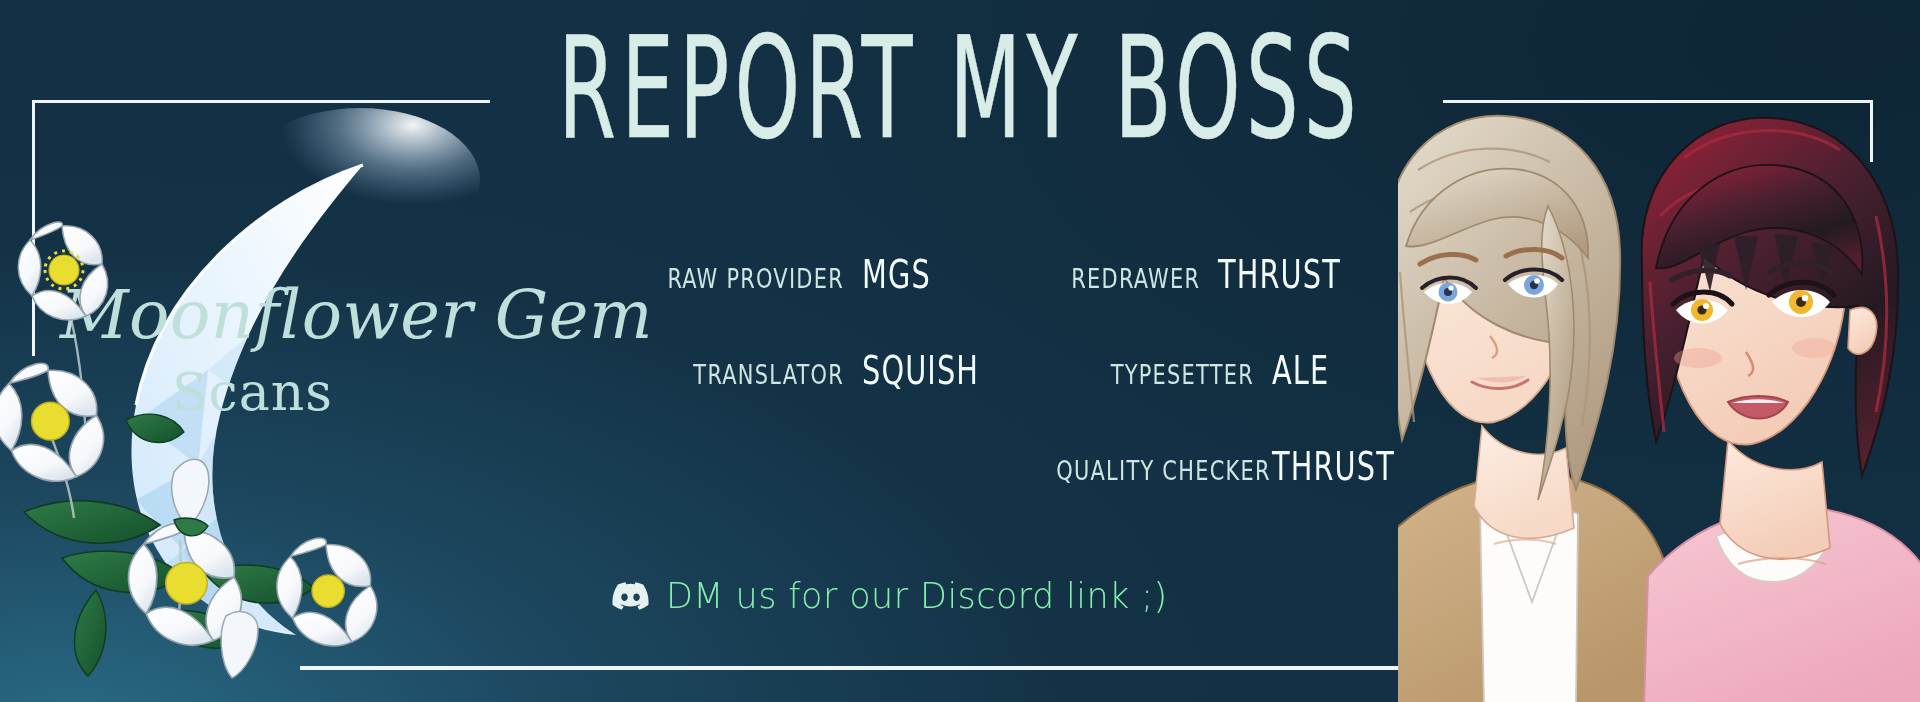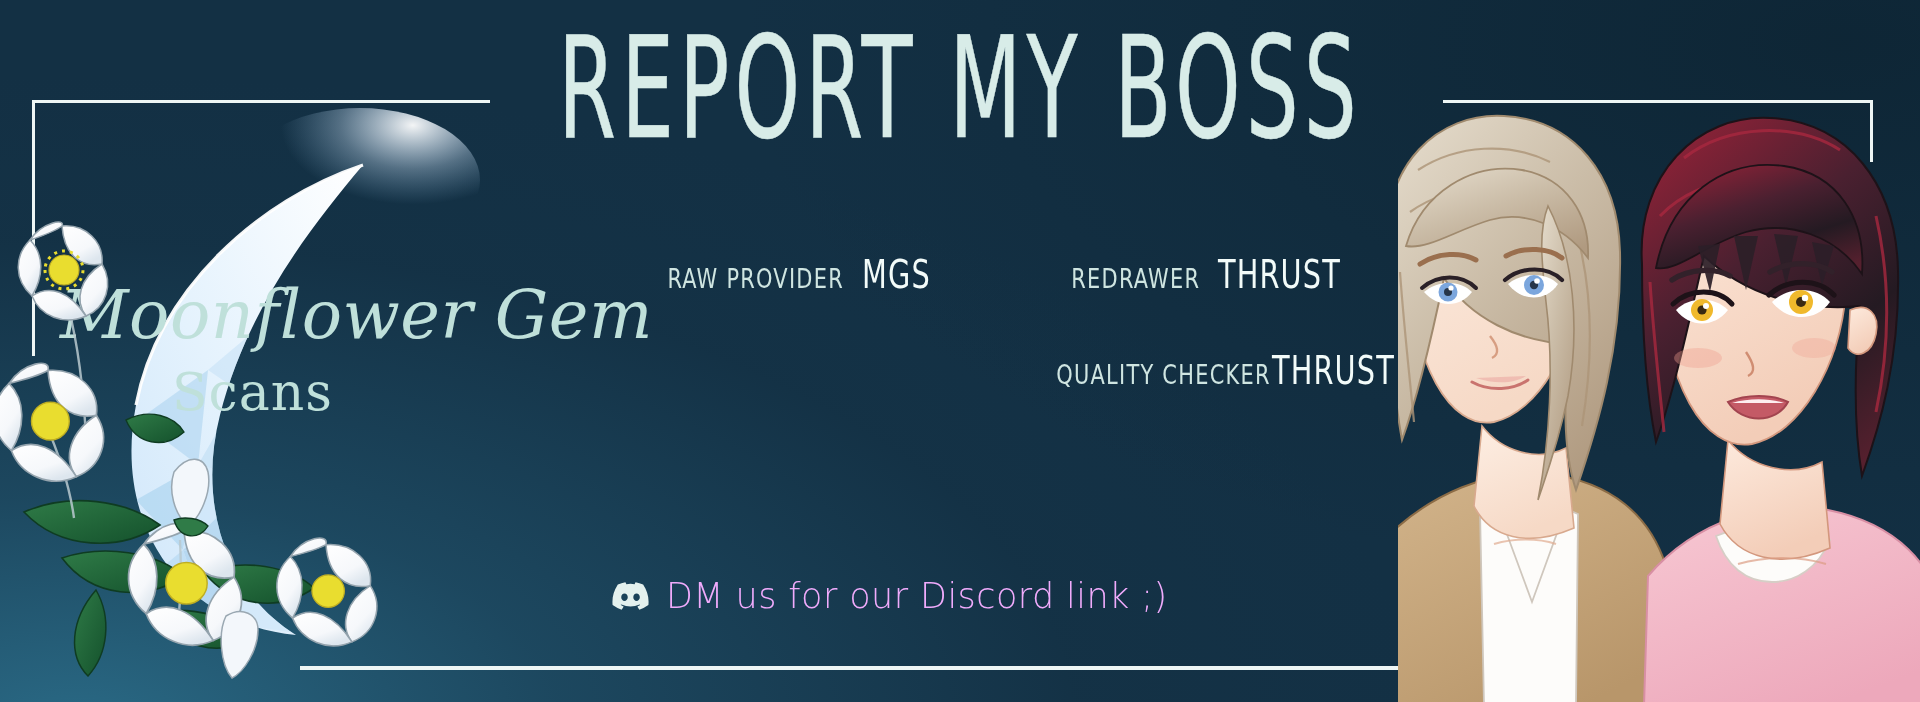--- a/index.html
+++ b/index.html
@@ -86,21 +86,21 @@
     padding-left:22px;
   }
 
   
   #discord-line {
     position:absolute; left:612px; top:576px;
     display:flex; align-items:center; gap:17px;
   }
   #discord-icon { width:37px; height:28px; display:block; flex:0 0 auto; }
   #discord-text {
-    color:#f0abfc;
+    color:#86efac;
     font-size:35px;
     font-weight:300;
     letter-spacing:.012em;
     font-family:"DejaVu Sans","Liberation Sans", sans-serif;
     white-space:nowrap;
   }
 
   
   #characters { position:absolute; left:1398px; top:96px; width:540px; height:610px; }
   #characters svg { width:100%; height:100%; display:block; }
@@ -263,26 +263,34 @@
     </svg>
   </div>
 
   <div id="credits">
     <div class="credit-cols">
       <div class="credit-col col-a">
         <div class="credit-row">
           <span class="c-label">RAW PROVIDER</span>
           <span class="c-value">MGS</span>
         </div>
+        <div class="credit-row">
+          <span class="c-label">TRANSLATOR</span>
+          <span class="c-value">SQUISH</span>
+        </div>
       </div>
 
       <div class="credit-col col-b">
         <div class="credit-row">
           <span class="c-label">REDRAWER</span>
           <span class="c-value">THRUST</span>
+        </div>
+        <div class="credit-row">
+          <span class="c-label">TYPESETTER</span>
+          <span class="c-value">ALE</span>
         </div>
         <div class="credit-row">
           <span class="c-label">QUALITY CHECKER</span>
           <span class="c-value">THRUST</span>
         </div>
       </div>
     </div>
   </div>
 
   <div id="discord-line">

